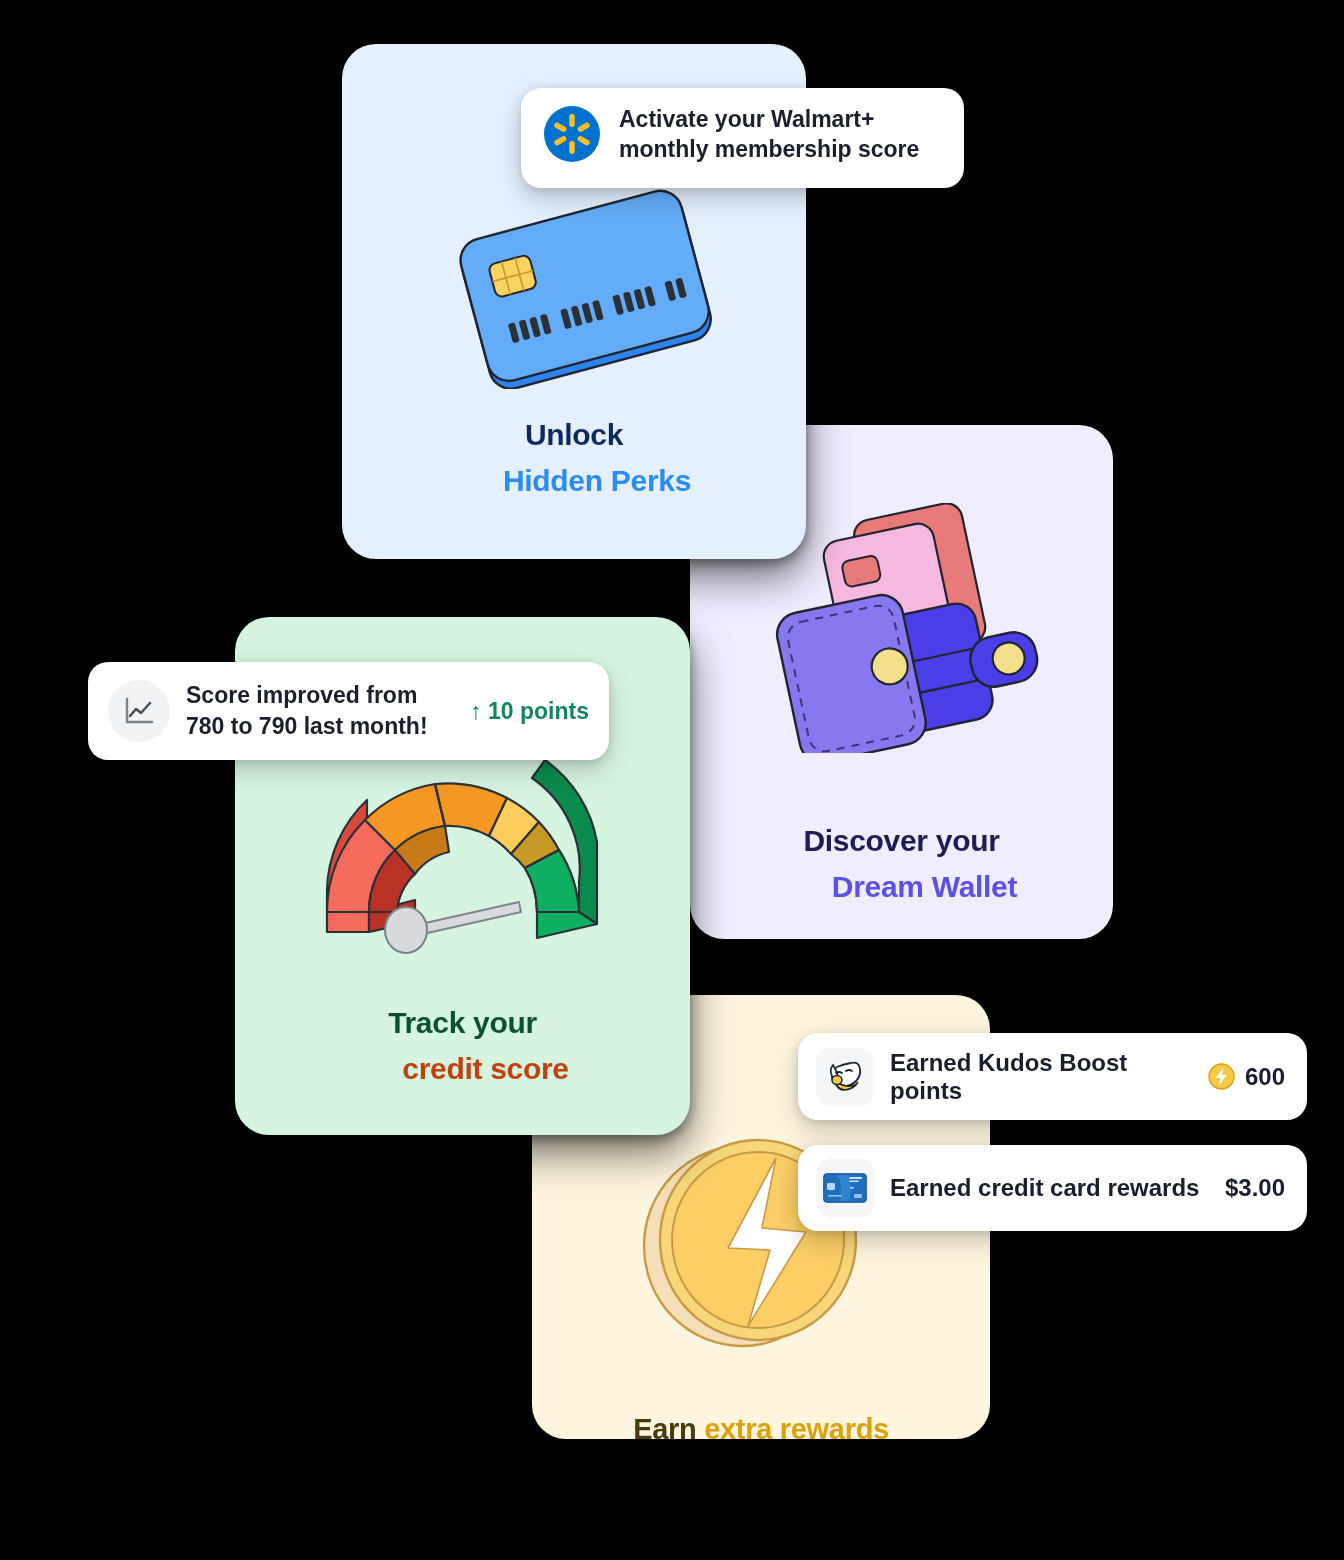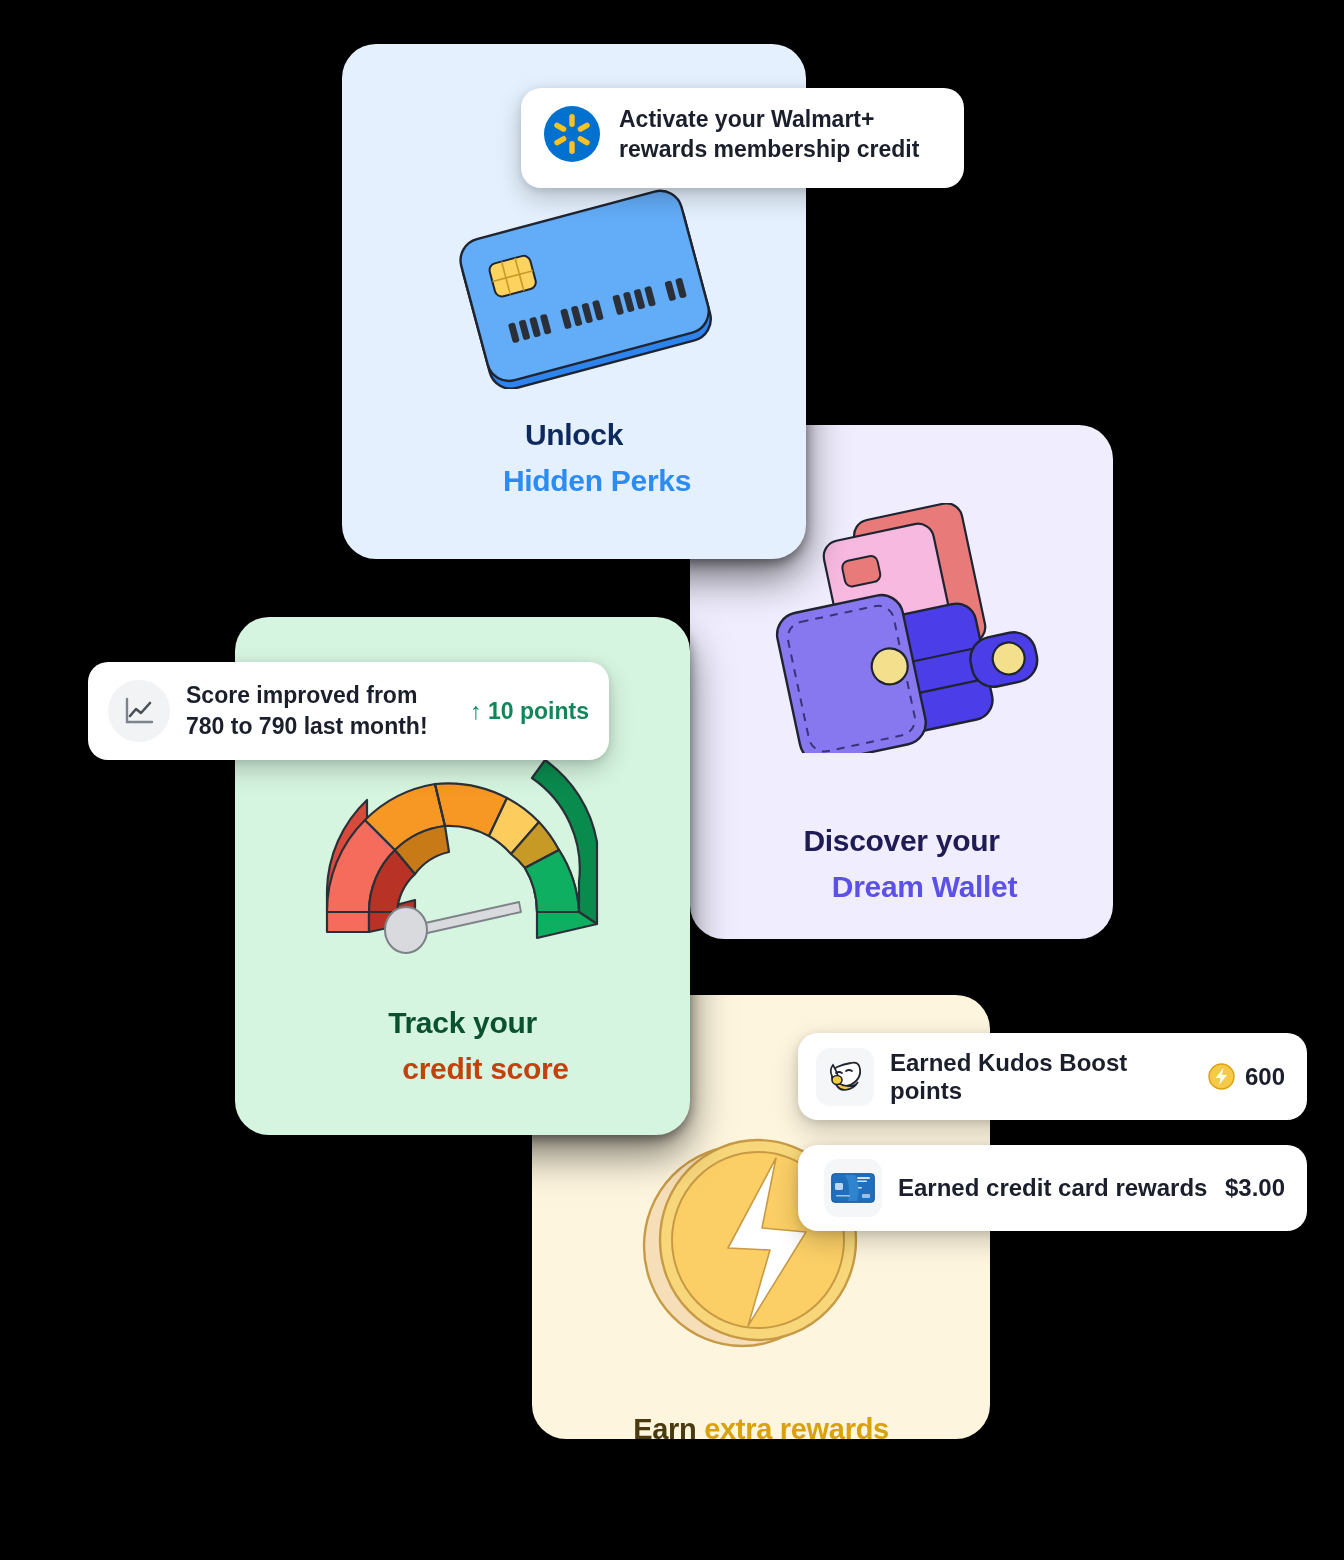--- a/index.html
+++ b/index.html
@@ -112,21 +112,21 @@
     font-size: 24px; font-weight: bold; color: #1A1F2B; flex: 1;
   }
   #pill-kudos .pill-amt {
     font-size: 24px; font-weight: bold; color: #1A1F2B; white-space: nowrap;
     display: flex; align-items: center; gap: 10px;
   }
 
   
   #pill-ccrewards {
     left: 798px; top: 1145px; width: 509px; height: 86px;
-    padding: 0 22px 0 26px; gap: 16px;
+    padding: 0 22px 0 18px; gap: 16px;
   }
   #pill-ccrewards .pill-text {
     font-size: 24px; font-weight: bold; color: #1A1F2B; flex: 1;
   }
   #pill-ccrewards .pill-amt {
     font-size: 24px; font-weight: bold; color: #1A1F2B; white-space: nowrap;
   }
 
   .icon-tile {
     width: 58px; height: 58px; border-radius: 14px; background: #F5F6F8;
@@ -261,21 +261,21 @@
         <rect x="26.3" y="9" width="5.4" height="13" rx="2.7"></rect>
         <rect x="26.3" y="36" width="5.4" height="13" rx="2.7"></rect>
         <rect x="26.3" y="9" width="5.4" height="13" rx="2.7" transform="rotate(60 29 29)"></rect>
         <rect x="26.3" y="36" width="5.4" height="13" rx="2.7" transform="rotate(60 29 29)"></rect>
         <rect x="26.3" y="9" width="5.4" height="13" rx="2.7" transform="rotate(120 29 29)"></rect>
         <rect x="26.3" y="36" width="5.4" height="13" rx="2.7" transform="rotate(120 29 29)"></rect>
       </g>
     </svg>
     <div class="pill-text">
       <div>Activate your Walmart+</div>
-      <div>rewards membership credit</div>
+      <div>monthly membership score</div>
     </div>
   </div>
 
   <div class="pill" id="pill-score">
     <div class="icon-circle">
       <svg width="34" height="34" viewBox="0 0 34 34">
         <path d="M5 5 L5 28 L30 28" fill="none" stroke="#7C838C" stroke-width="2.4" stroke-linecap="round"></path>
         <path d="M8 22 L14 15 L19 19 L28 9" fill="none" stroke="#4A5057" stroke-width="2.6" stroke-linecap="round" stroke-linejoin="round"></path>
       </svg>
     </div>

